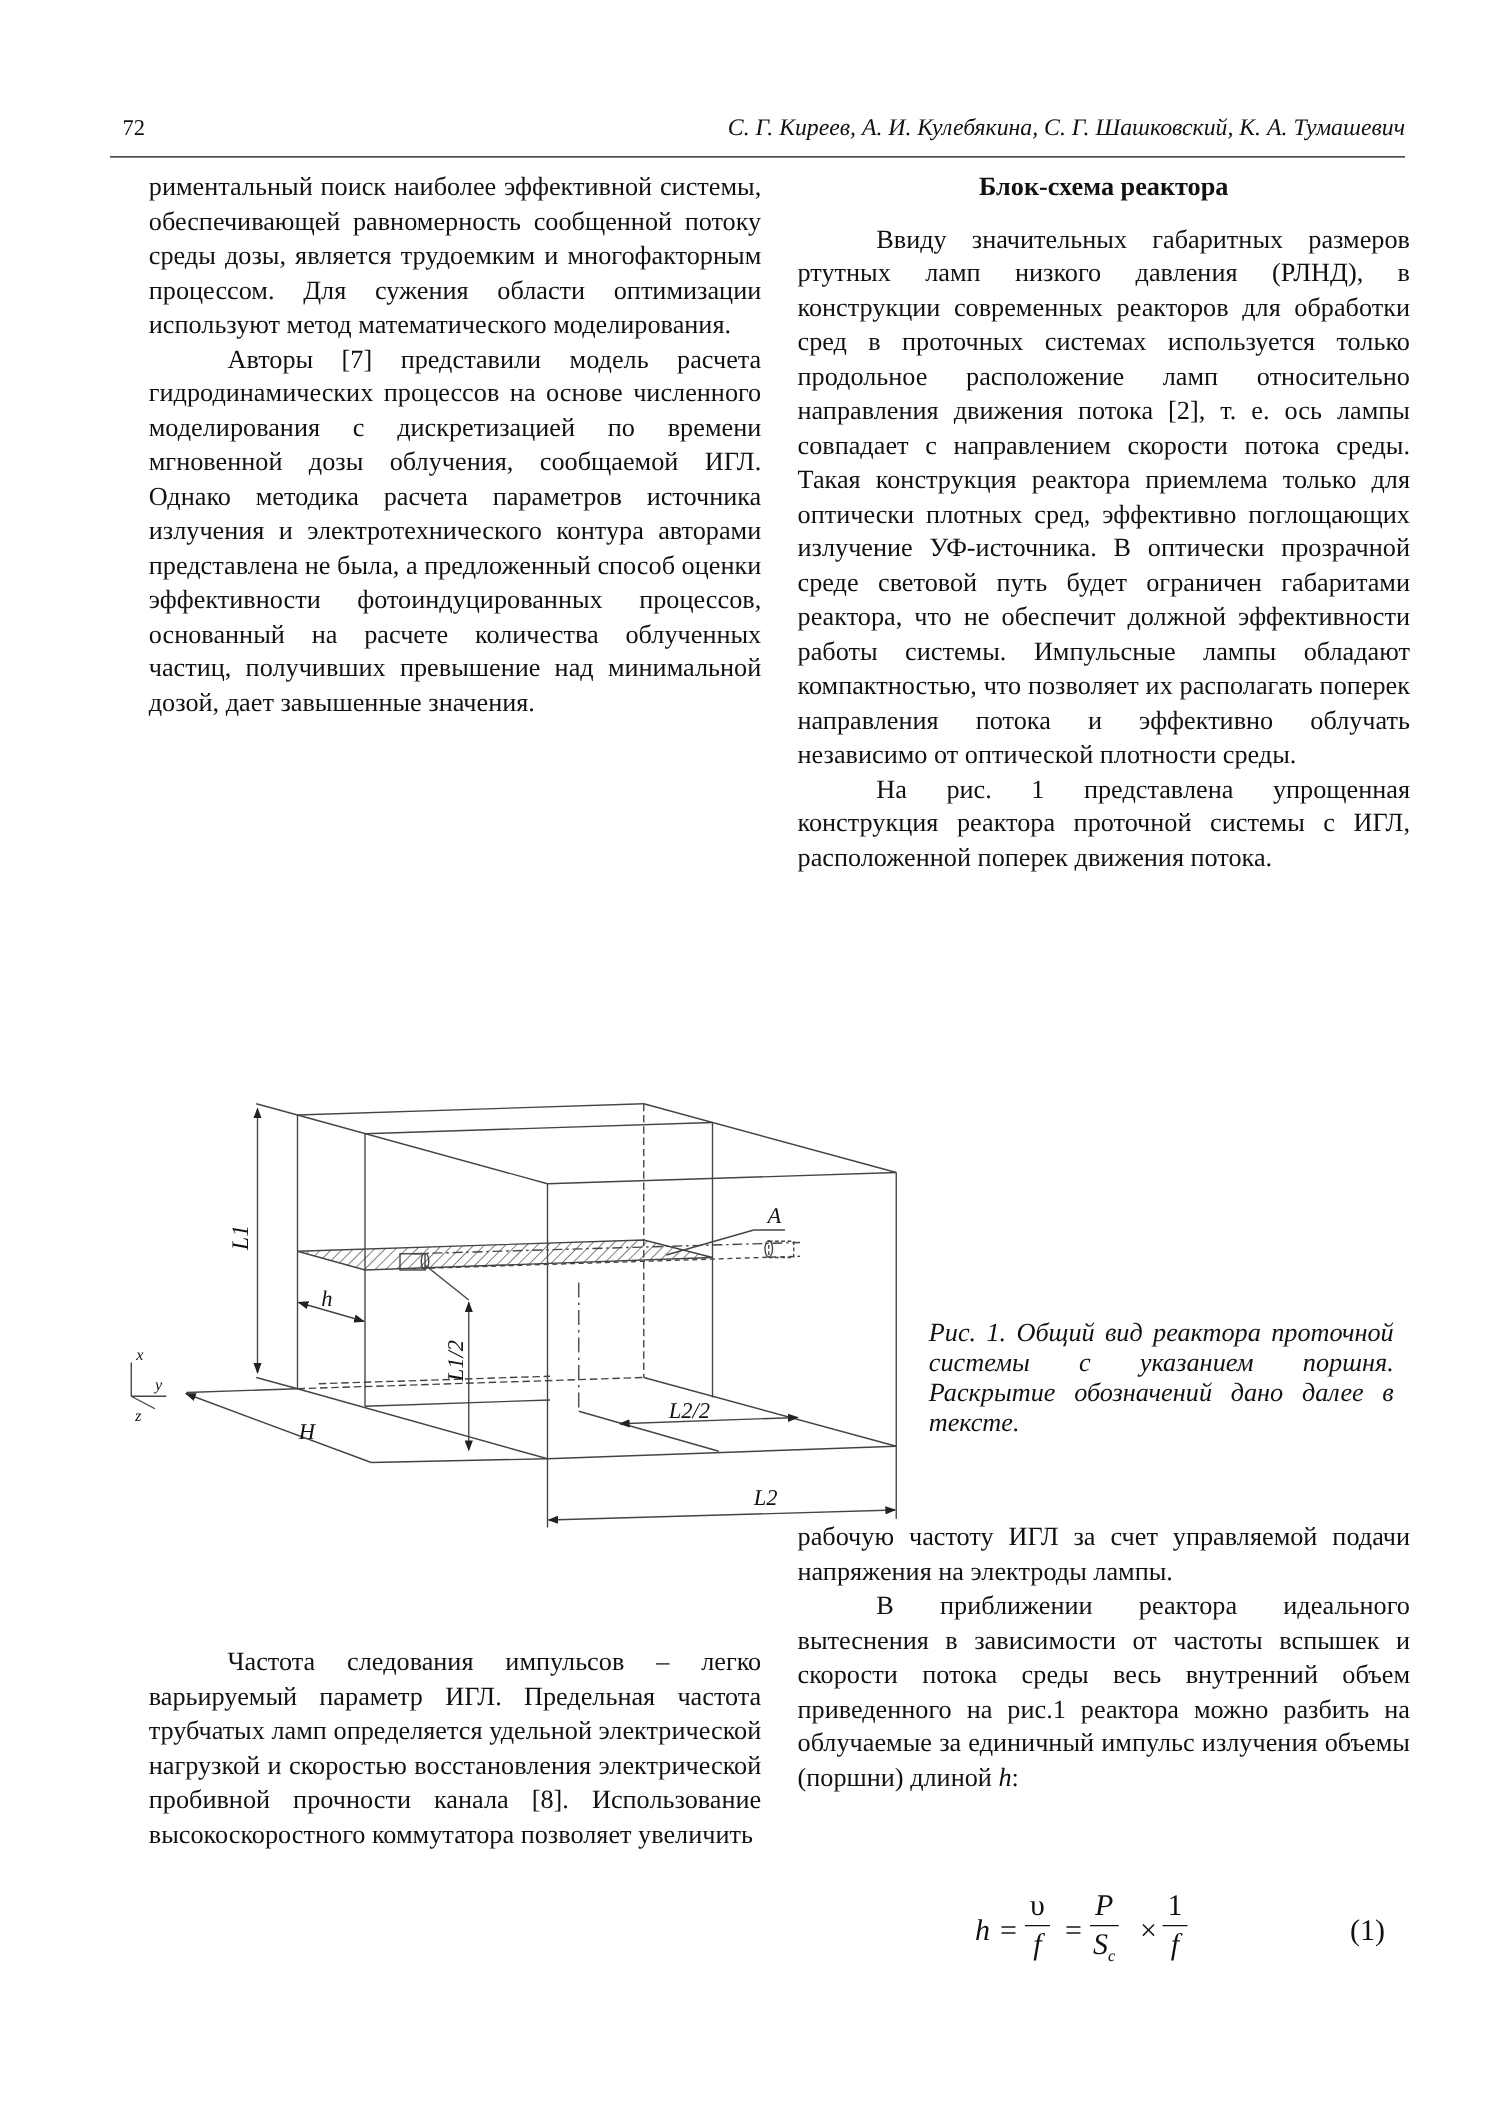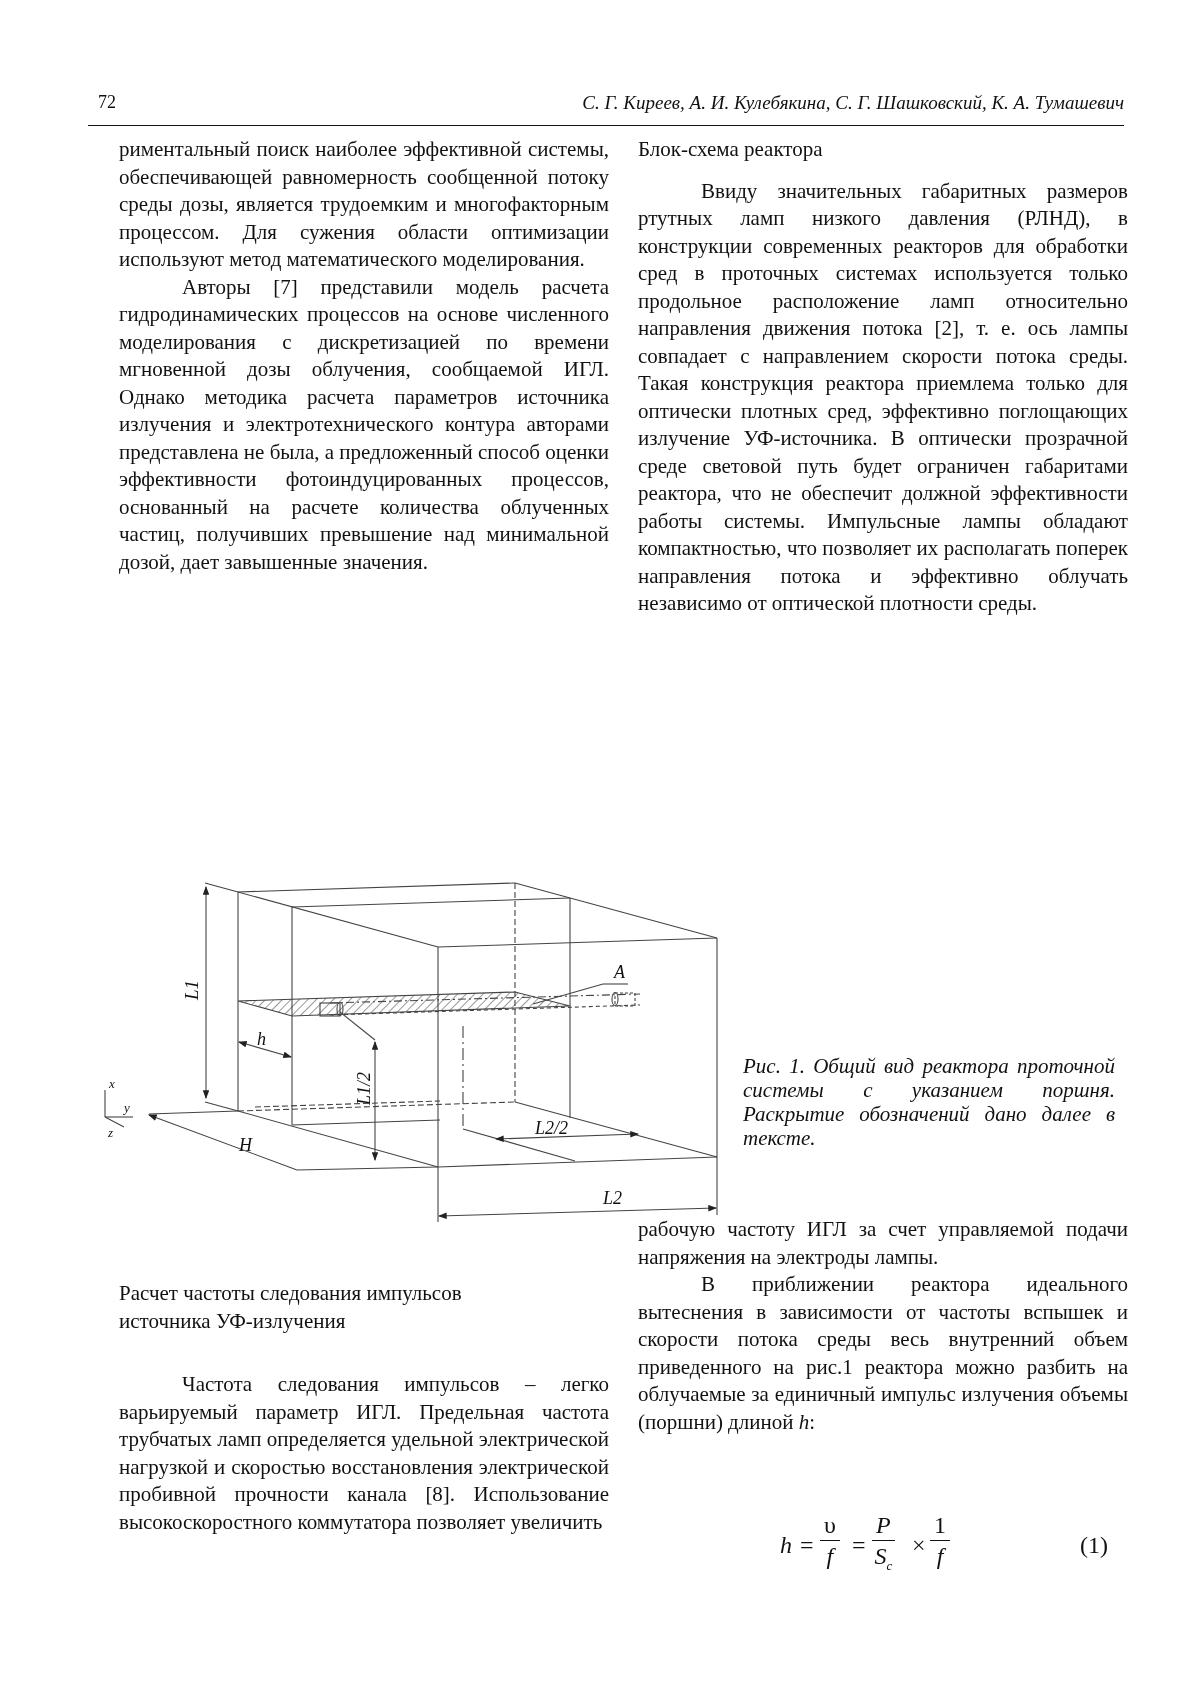--- a/index.html
+++ b/index.html
@@ -9,21 +9,21 @@
   .page-num { position: absolute; left: 10px; top: 0; font-size: 18px; }
   .authors { position: absolute; right: 0; top: 0; font-style: italic; font-size: 19px; }
   .rule { position: absolute; left: 88px; top: 125px; width: 1036px; height: 0; border-top: 1.6px solid #111; }
   .col { position: absolute; font-size: 21px; line-height: 27.5px; text-align: justify; margin-left: 20px; }
   .col p { margin: 0; }
   .col .ind { text-indent: 63px; }
   .col-left-top { left: 99px; top: 136px; width: 490px; }
   .col-right-top { left: 618px; top: 136px; width: 490px; }
   .col-left-bot { left: 99px; top: 1280px; width: 490px; }
   .col-right-bot { left: 618px; top: 1216px; width: 490px; }
-  .heading { font-weight: normal; text-align: left; text-indent: 0 !important; margin: 0; }
+  .heading { font-weight: bold; text-align: center; text-indent: 0 !important; margin: 0; }
   .heading-gap { height: 14px; }
   .heading-gap-lg { height: 36px; }
   .caption { position: absolute; left: 743px; top: 1054px; width: 372px; font-style: italic; font-weight: normal;
              font-size: 21px; line-height: 24px; text-align: justify; }
   .figure { position: absolute; left: 90px; top: 860px; width: 650px; height: 380px; }
   .figure svg { width: 650px; height: 380px; }
   .formula { position: absolute; left: 780px; top: 1510px; width: 330px; height: 80px; font-size: 24px; }
   .formula .h { position: absolute; left: 0; top: 22px; font-style: italic; }
   .frac { position: absolute; text-align: center; }
   .frac .num { display: block; border-bottom: 1.3px solid #111; padding: 0 4px; line-height: 30px; }
@@ -43,20 +43,21 @@
 
 <div class="col col-left-top">
   <p>риментальный поиск наиболее эффективной системы, обеспечивающей равномерность сообщенной потоку среды дозы, является трудоемким и многофакторным процессом. Для сужения области оптимизации используют метод математического моделирования.</p>
   <p class="ind">Авторы [7] представили модель расчета гидродинамических процессов на основе численного моделирования с дискретизацией по времени мгновенной дозы облучения, сообщаемой ИГЛ. Однако методика расчета параметров источника излучения и электротехнического контура авторами представлена не была, а предложенный способ оценки эффективности фотоиндуцированных процессов, основанный на расчете количества облученных частиц, получивших превышение над минимальной дозой, дает завышенные значения.</p>
 </div>
 
 <div class="col col-right-top">
   <p class="heading">Блок-схема реактора</p>
   <div class="heading-gap"></div>
   <p class="ind">Ввиду значительных габаритных размеров ртутных ламп низкого давления (РЛНД), в конструкции современных реакторов для обработки сред в проточных системах используется только продольное расположение ламп относительно направления движения потока [2], т. е. ось лампы совпадает с направлением скорости потока среды. Такая конструкция реактора приемлема только для оптически плотных сред, эффективно поглощающих излучение УФ-источника. В оптически прозрачной среде световой путь будет ограничен габаритами реактора, что не обеспечит должной эффективности работы системы. Импульсные лампы обладают компактностью, что позволяет их располагать поперек направления потока и эффективно облучать независимо от оптической плотности среды.</p>
+  <p class="ind">На рис. 1 представлена упрощенная конструкция реактора проточной системы с ИГЛ, расположенной поперек движения потока.</p>
 </div>
 
 <div class="figure">
   <svg viewBox="90 860 650 380" xmlns="http://www.w3.org/2000/svg">
     <defs>
       <pattern id="hatch" width="6" height="6" patternUnits="userSpaceOnUse" patternTransform="rotate(45)">
         <line x1="0" y1="0" x2="0" y2="6" stroke="#333" stroke-width="1"></line>
       </pattern>
       <marker id="arr" markerWidth="8" markerHeight="6" refX="7" refY="3" orient="auto">
         <path d="M0,0 L8,3 L0,6 Z" fill="#222"></path>
@@ -134,24 +135,20 @@
     <text class="svgtxt" x="603" y="1204" font-size="18">L2</text>
     <text class="svgtxt" x="109" y="1088" font-size="13">x</text>
     <text class="svgtxt" x="124" y="1112" font-size="13">y</text>
     <text class="svgtxt" x="108" y="1137" font-size="13">z</text>
   </svg>
 </div>
 
 <div class="caption">Рис. 1. Общий вид реактора проточной системы с указанием поршня. Раскрытие обозначений дано далее в тексте.</div>
 
 <div class="col col-left-bot">
-  <p class="heading">
-    <span>Расчет частоты следования импульсов</span><br>
-    <span>источника УФ-излучения</span>
-  </p>
   <div class="heading-gap-lg"></div>
   <p class="ind">Частота следования импульсов – легко варьируемый параметр ИГЛ. Предельная частота трубчатых ламп определяется удельной электрической нагрузкой и скоростью восстановления электрической пробивной прочности канала [8]. Использование высокоскоростного коммутатора позволяет увеличить</p>
 </div>
 
 <div class="col col-right-bot">
   <p>рабочую частоту ИГЛ за счет управляемой подачи напряжения на электроды лампы.</p>
   <p class="ind"><span>В приближении реактора идеального вытеснения в зависимости от частоты вспышек и скорости потока среды весь внутренний объем приведенного на рис.1 реактора можно разбить на облучаемые за единичный импульс излучения объемы (поршни) длиной </span><i>h</i><span>:</span></p>
 </div>
 
 <div class="formula">

